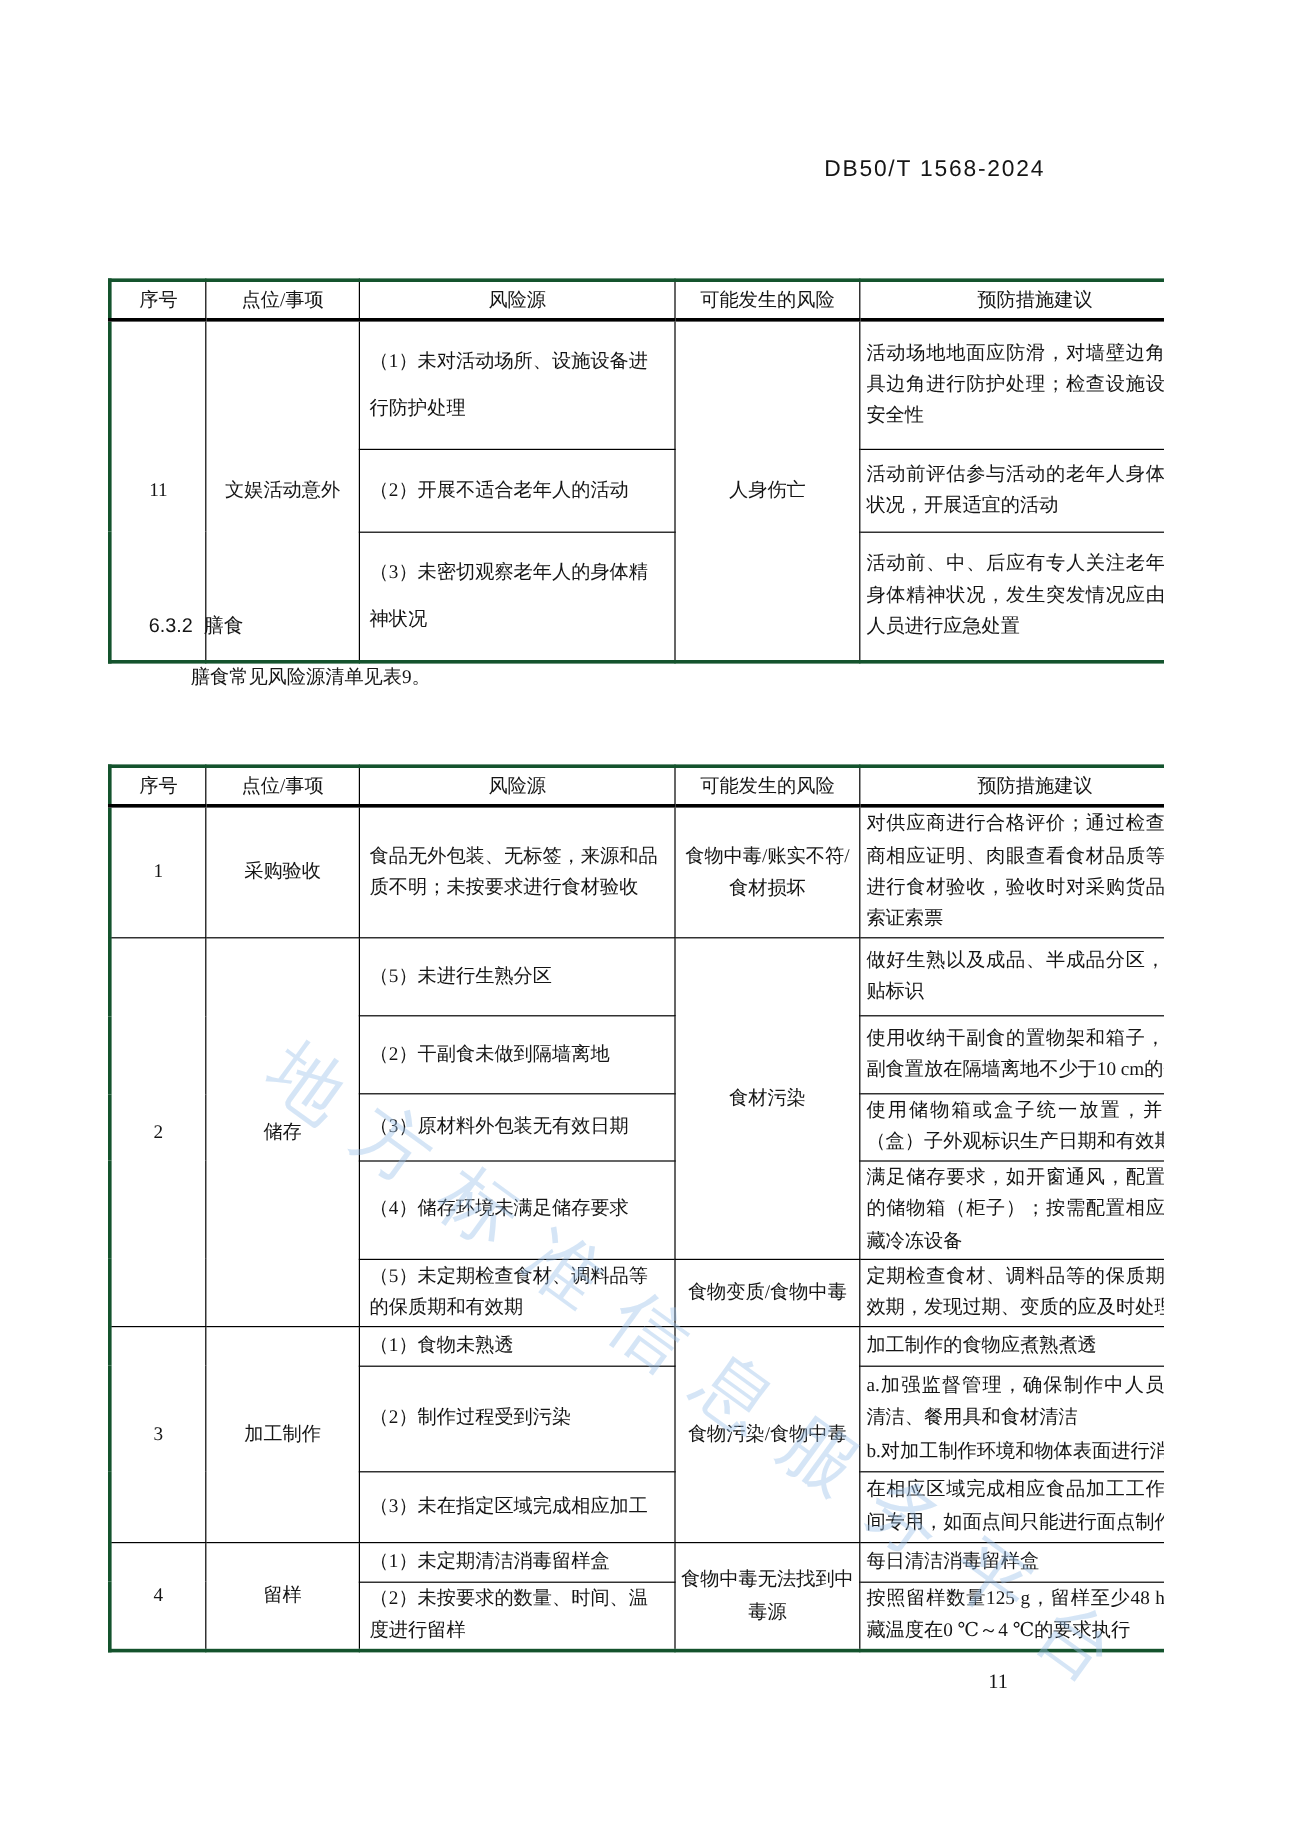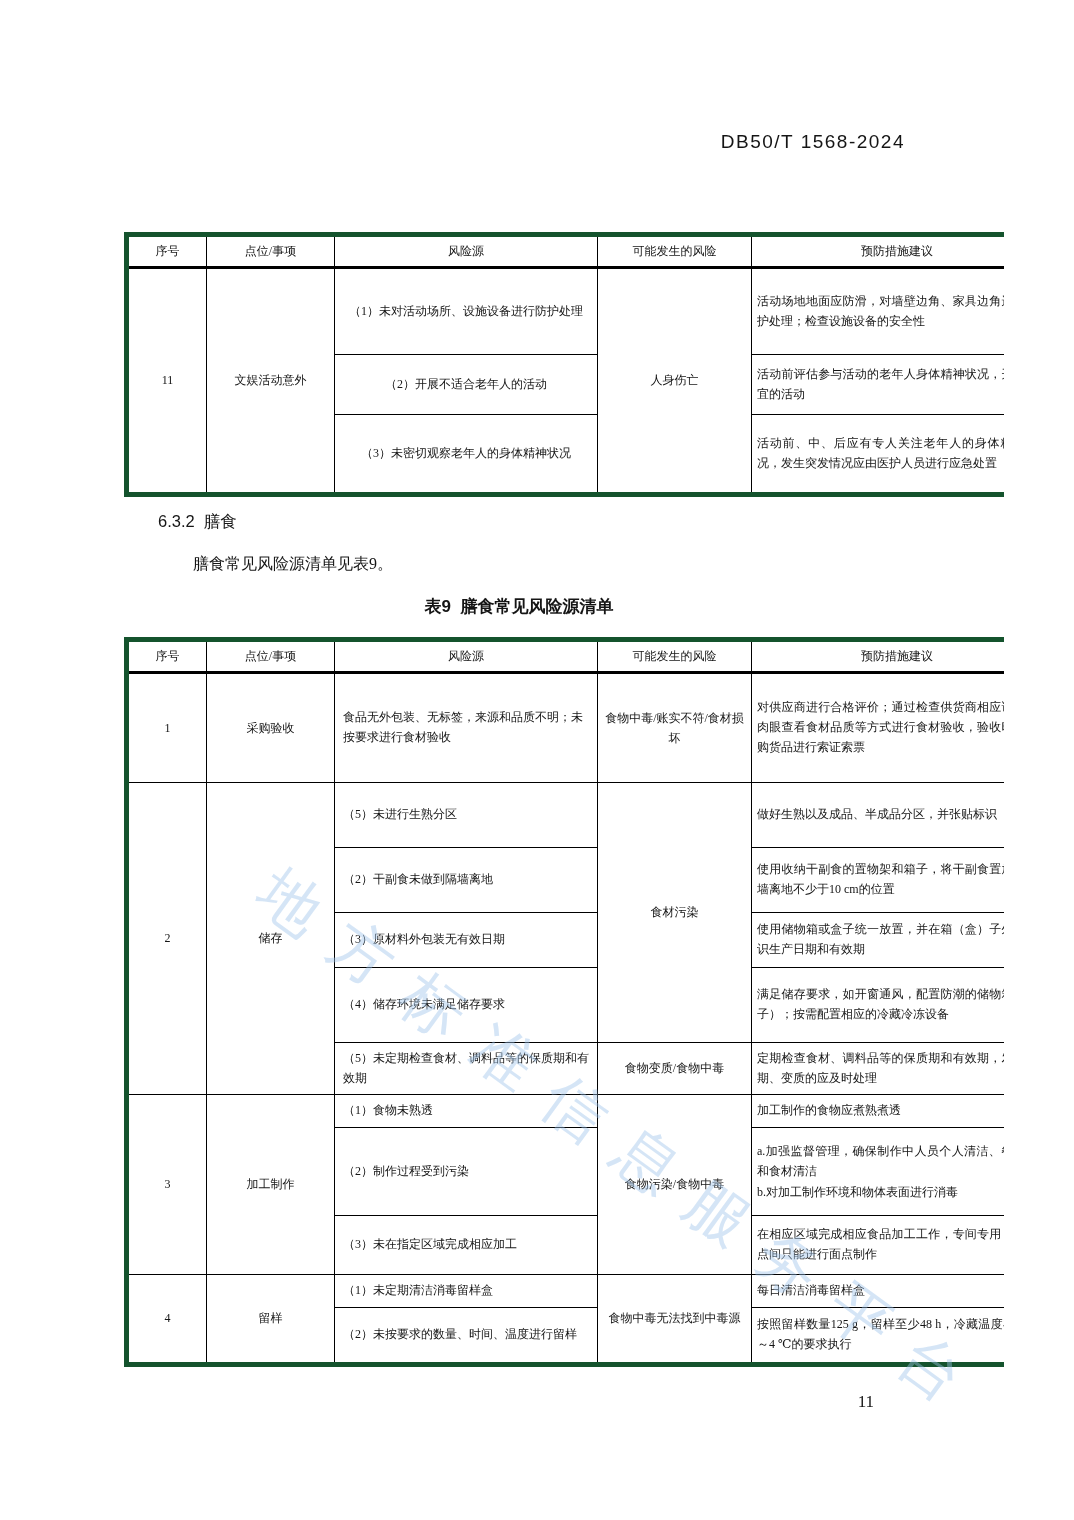--- a/index.html
+++ b/index.html
@@ -3,21 +3,20 @@
 <meta charset="utf-8">
 <style>
   html,body{margin:0;padding:0;background:#ffffff;}
   .page{
     position:relative;
     width:970px;height:1520px;
     background:#ffffff;
     color:#151515;
     font-family:"Liberation Serif","DejaVu Serif",serif;
     overflow:hidden;
-    margin-left:34px;
   }
   .doc-number{
     position:absolute;top:131px;right:99px;
     font-family:"Liberation Sans","DejaVu Sans",sans-serif;
     font-size:19px;letter-spacing:1.5px;font-weight:500;
     white-space:pre;
   }
   .table-title{
     position:absolute;left:0;width:100%;
     text-align:center;
@@ -35,37 +34,37 @@
   .section-intro{
     position:absolute;top:554px;left:159px;
     font-size:16px;white-space:pre;
   }
   .tbl-wrap{position:absolute;left:90px;}
   #t8-wrap{top:232px;}
   #t9-wrap{top:637px;}
   table.doc-table{
     border-collapse:collapse;table-layout:fixed;
     width:918px;
-    border:5px solid #14532d;
-    font-size:12px;
+    border:3px solid #14532d;
+    font-size:16px;
   }
   table.doc-table th,table.doc-table td{
     border:1px solid #000;
     vertical-align:middle;
     overflow:hidden;
   }
   table.doc-table th{
     border-bottom:3px solid #000;
     font-weight:normal;text-align:center;
     padding:1px 4px;
   }
   tr.hrow{height:33px;}
   td.c{text-align:center;line-height:1.7;padding:1px 4px;}
   td.s{text-align:left;line-height:1.65;padding:1px 8px;}
-  td.s2{text-align:center;line-height:2.45;padding:4px 8px;}
+  td.s2{text-align:left;line-height:2.45;padding:14px 8px;}
   td.m{
     text-align:justify;text-justify:inter-ideograph;
     line-height:1.65;padding:1px 4px 1px 5px;
     white-space:pre-line;
   }
   td.m2{
     text-align:justify;text-justify:inter-ideograph;
     line-height:1.72;padding:1px 4px 1px 5px;
     white-space:pre-line;
   }
@@ -131,21 +130,20 @@
         <td class="s2">（3）未密切观察老年人的身体精神状况</td>
         <td class="m">活动前、中、后应有专人关注老年人的身体精神状况，发生突发情况应由医护人员进行应急处置</td>
       </tr>
     </tbody>
       </table>
   </div>
 
   <div class="section-heading">6.3.2  膳食</div>
   <div class="section-intro">膳食常见风险源清单见表9。</div>
 
-  <div class="table-title" id="t9-title">表9  膳食常见风险源清单</div>
 
   <div class="tbl-wrap" id="t9-wrap">
     <table class="doc-table">
       <colgroup>
         <col style="width:80px">
           <col style="width:128px">
           <col style="width:263px">
           <col style="width:154px">
           <col style="width:293px">
       </colgroup>

